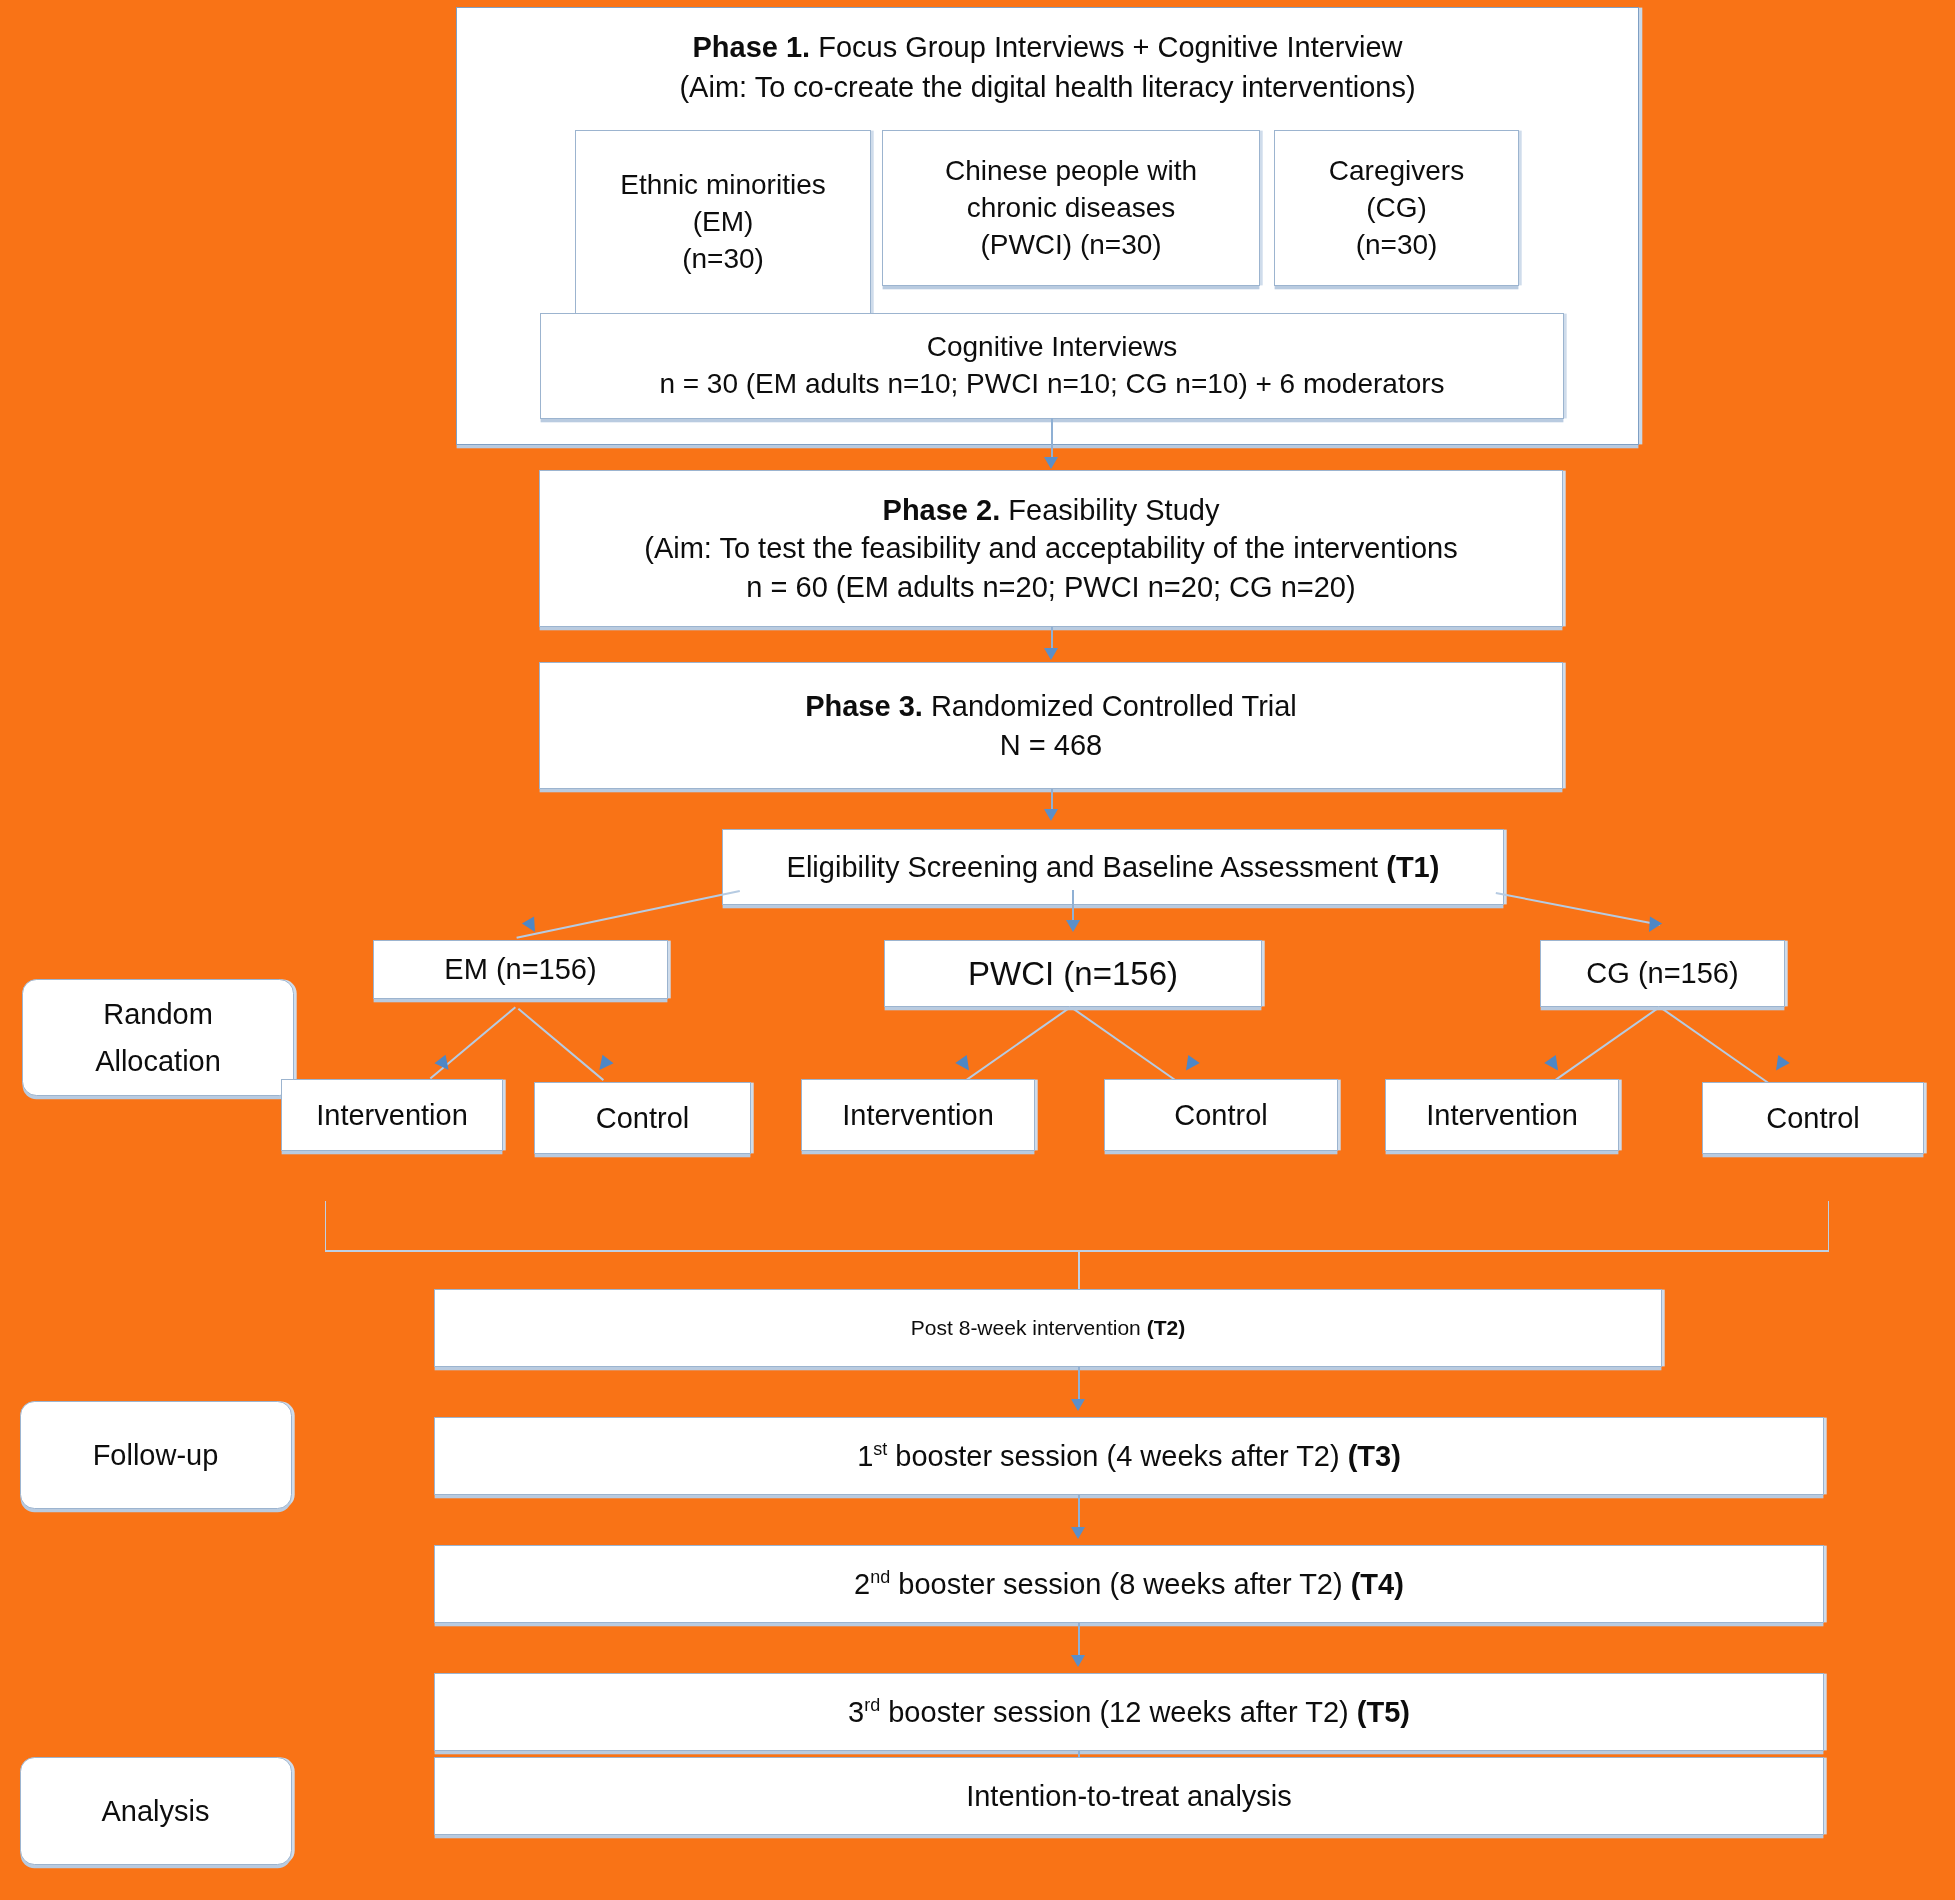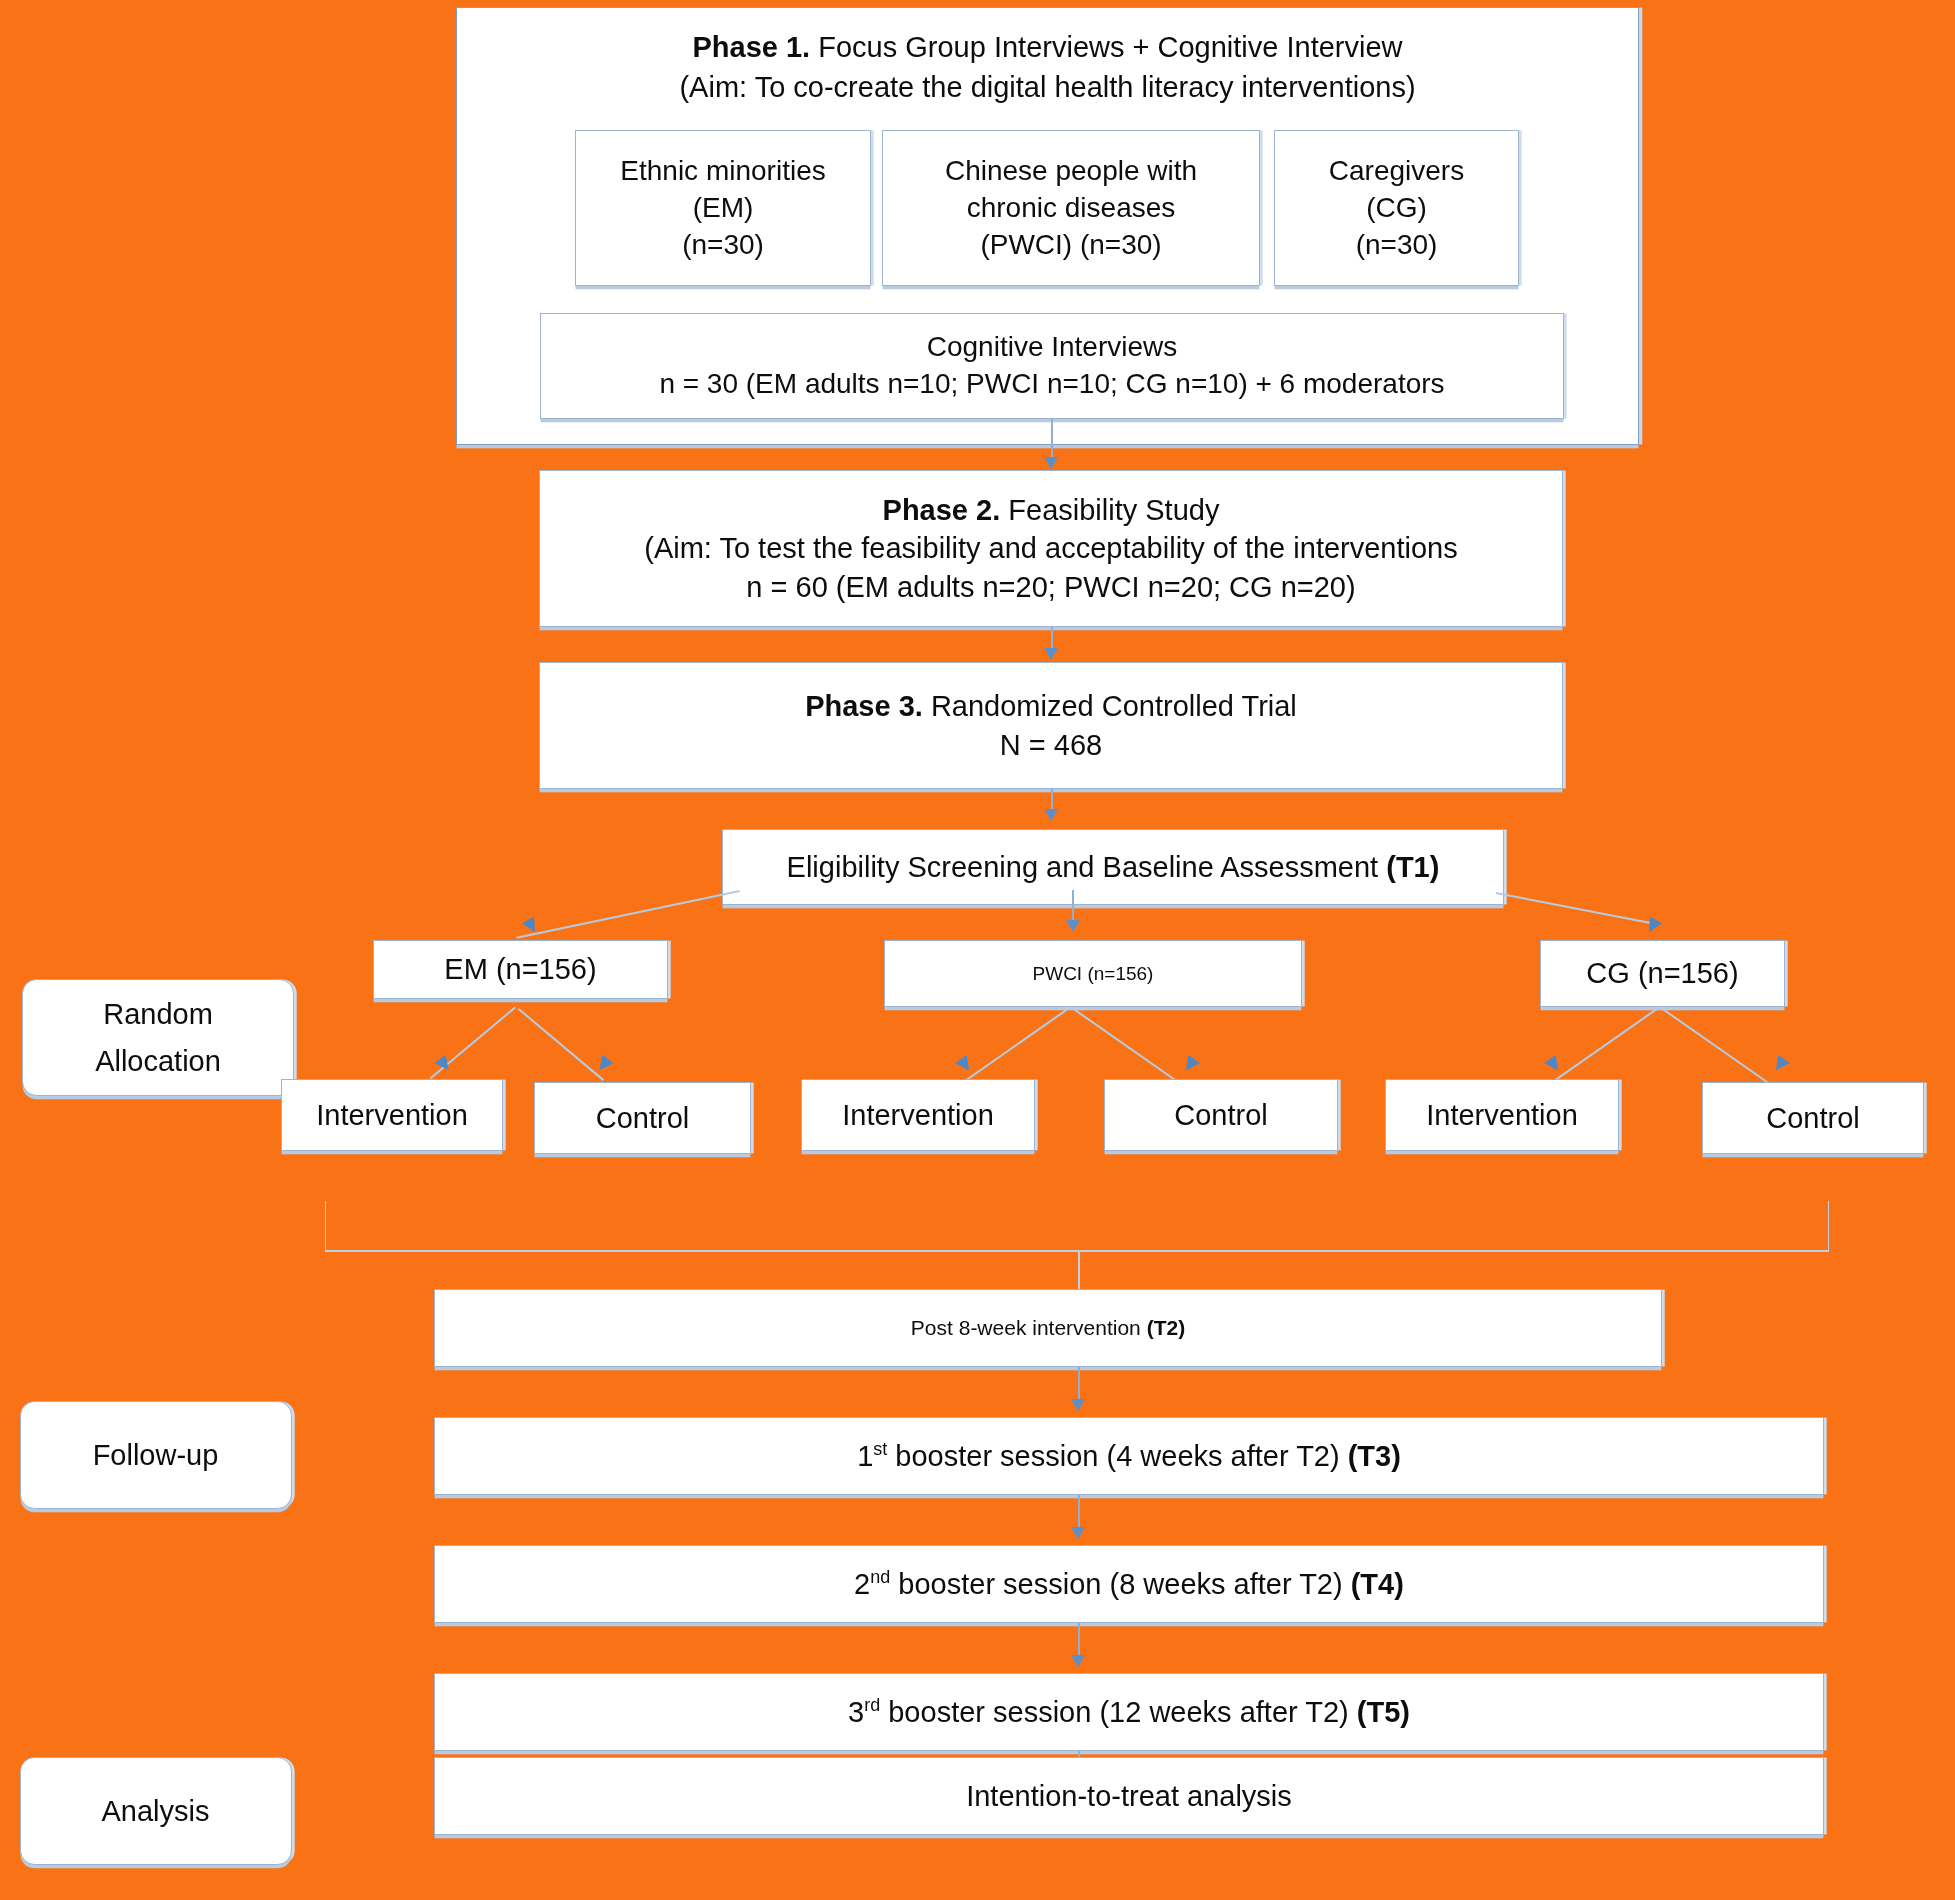--- a/index.html
+++ b/index.html
@@ -89,21 +89,21 @@
 
 <div id="canvas">
 
   <div class="box outer" style="left:456px;top:7.2px;width:1183px;height:438px;">
 
     <div style="position:absolute;left:0;top:20px;width:100%;text-align:center;font-size:29px;">
       <span style="font-weight:bold;">Phase 1.</span><span> Focus Group Interviews + Cognitive Interview</span>
     </div>
     <div style="position:absolute;left:0;top:60px;width:100%;text-align:center;font-size:29px;">(Aim: To co-create the digital health literacy interventions)</div>
 
-    <div class="box" style="left:118px;top:122px;width:296px;height:156px;font-size:28px;">
+    <div class="box" style="left:118px;top:122px;width:296px;height:184px;font-size:28px;">
       <span class="ln">Ethnic minorities</span>
       <span class="ln">(EM)</span>
       <span class="ln">(n=30)</span>
     </div>
 
     <div class="box" style="left:425px;top:122px;width:378px;height:156px;font-size:28px;">
       <span class="ln">Chinese people with</span>
       <span class="ln">chronic diseases</span>
       <span class="ln">(PWCI) (n=30)</span>
     </div>
@@ -166,21 +166,21 @@
   <div class="diag" style="left:519px;top:1008px;width:111px;transform:rotate(40deg);"></div>
   <div class="arrow-rot" style="left:601px;top:1059px;transform:rotate(38deg);"></div>
 
   <div class="box" style="left:281px;top:1079px;width:222px;height:72px;font-size:29px;">
     <span class="ln">Intervention</span>
   </div>
   <div class="box" style="left:534px;top:1082px;width:217px;height:72px;font-size:29px;">
     <span class="ln">Control</span>
   </div>
 
-  <div class="box" style="left:884px;top:940px;width:418px;height:67px;font-size:19px;">
+  <div class="box" style="left:884px;top:940px;width:378px;height:67px;font-size:33px;">
     <span class="ln">PWCI (n=156)</span>
   </div>
   <div class="diag" style="left:1071px;top:1008px;width:139px;transform:rotate(145deg);"></div>
   <div class="arrow-rot" style="left:954px;top:1059px;transform:rotate(-35deg);"></div>
   <div class="diag" style="left:1074px;top:1008px;width:139px;transform:rotate(35deg);"></div>
   <div class="arrow-rot" style="left:1187px;top:1059px;transform:rotate(35deg);"></div>
 
   <div class="box" style="left:801px;top:1079px;width:234px;height:72px;font-size:29px;">
     <span class="ln">Intervention</span>
   </div>

